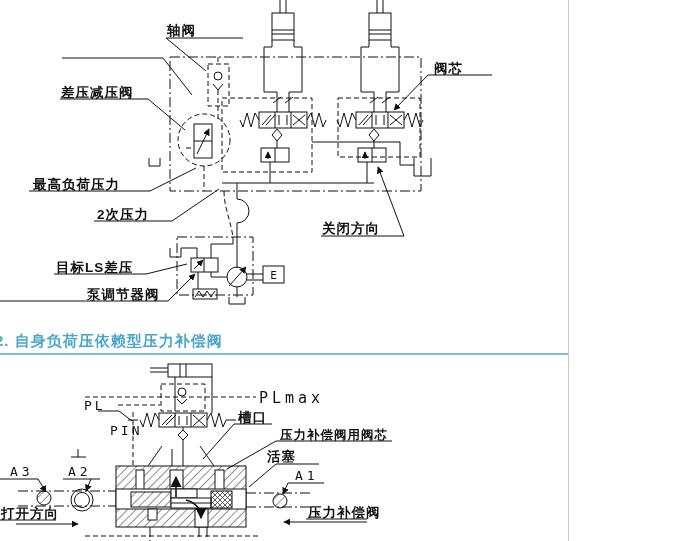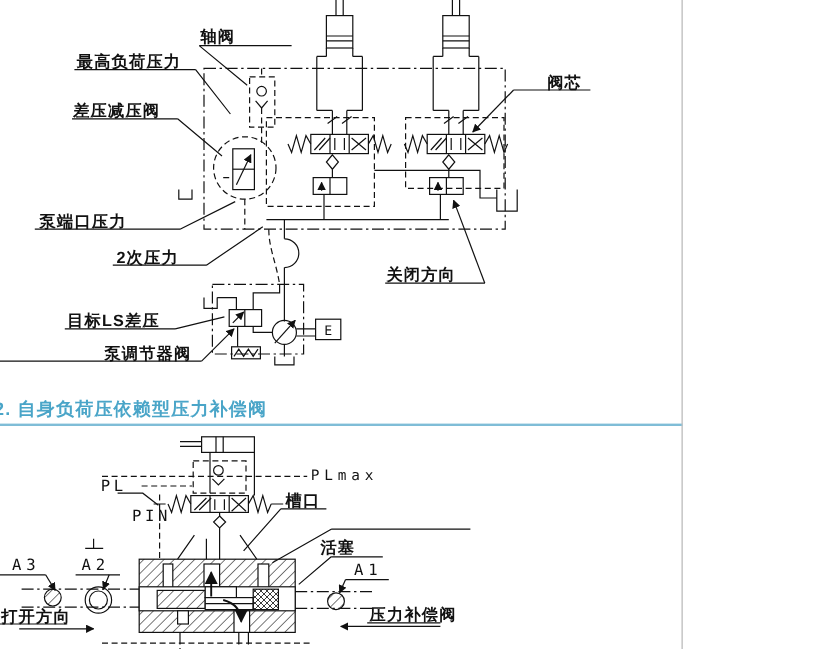--- a/index.html
+++ b/index.html
@@ -197,37 +197,37 @@
       <path d="M306,519 H367"></path>
       <path d="M367,522 H284" marker-end="url(#arr)"></path>
       <path class="dash" d="M85,536 H258"></path>
     </g>
   </g>
 
   <line x1="568.5" y1="0" x2="568.5" y2="541" stroke="#c8c8c8"></line>
 </svg>
 
 <span class="lbl cjk" style="left:167px;top:22px">轴阀</span>
-<span class="lbl cjk" style="left:64px;top:43px">最高负荷压力</span>
 <span class="lbl cjk" style="left:61px;top:84px">差压减压阀</span>
-<span class="lbl cjk" style="left:33px;top:176px">泵端口压力</span>
+<span class="lbl cjk" style="left:33px;top:176px">最高负荷压力</span>
 <span class="lbl cjk" style="left:97px;top:206px">2次压力</span>
-<span class="lbl cjk" style="left:456px;top:60px">阀芯</span>
+<span class="lbl cjk" style="left:434px;top:60px">阀芯</span>
 <span class="lbl cjk" style="left:322px;top:220px">关闭方向</span>
 <span class="lbl cjk" style="left:56px;top:259px">目标LS差压</span>
 <span class="lbl cjk" style="left:87px;top:286px">泵调节器阀</span>
 <span class="lbl lat" style="left:265px;top:269px;width:17px;text-align:center;font-size:11px">E</span>
 
 <div class="heading"><span>2. 自身负荷压依赖型压力补偿阀</span></div>
 <div class="heading-rule"></div>
 
 <span class="lbl lat" style="left:84px;top:398px;letter-spacing:3px">PL</span>
-<span class="lbl lat" style="left:259px;top:389px;font-size:12px;letter-spacing:4px">PLmax</span>
+<span class="lbl lat" style="left:259px;top:389px;font-size:15px;letter-spacing:4px">PLmax</span>
 <span class="lbl lat" style="left:110px;top:423px;letter-spacing:3px">PIN</span>
 <span class="lbl cjk" style="left:238px;top:409px">槽口</span>
+<span class="lbl cjk" style="left:280px;top:427px;font-size:12.5px">压力补偿阀用阀芯</span>
 <span class="lbl cjk" style="left:267px;top:448px">活塞</span>
 <span class="lbl lat" style="left:10px;top:464px;letter-spacing:4px">A3</span>
 <span class="lbl lat" style="left:68px;top:464px;letter-spacing:4px">A2</span>
 <span class="lbl lat" style="left:295px;top:468px;letter-spacing:4px">A1</span>
 <span class="lbl cjk" style="left:1px;top:505px">打开方向</span>
 <span class="lbl cjk" style="left:308px;top:504px">压力补偿阀</span>
 <span class="lbl lat" style="left:261px;top:553px;letter-spacing:4px">PLS</span>
 
 <div class="page-border"></div>
 

